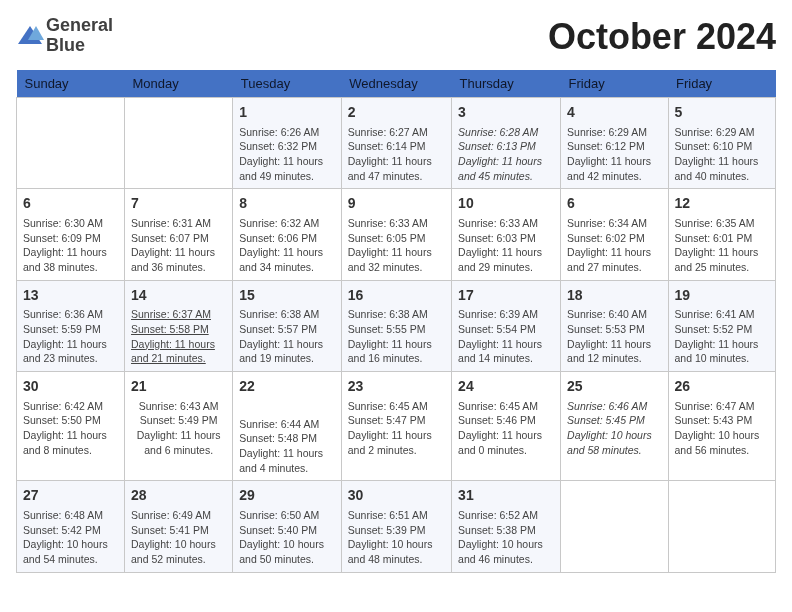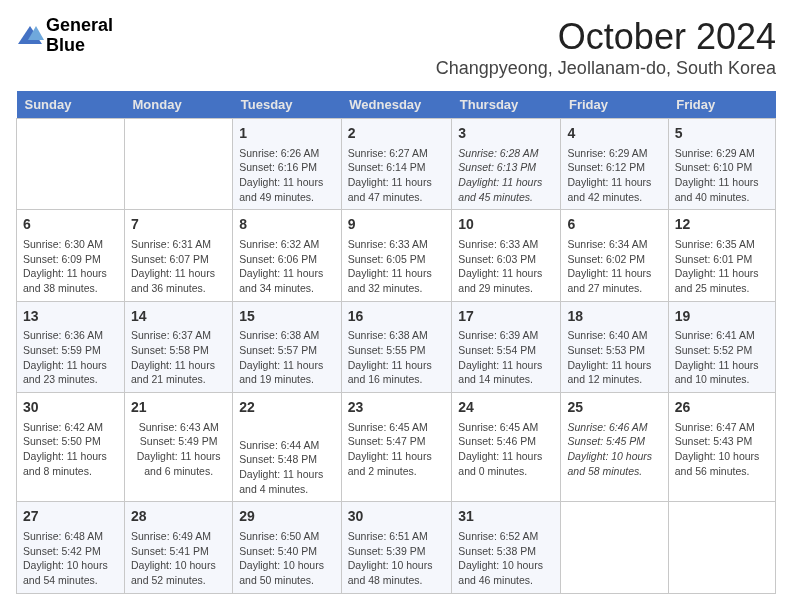--- a/index.html
+++ b/index.html
@@ -18,50 +18,50 @@
     }
     .logo {
       display: flex;
       align-items: center;
     }
     .logo-text {
       font-size: 18px;
       font-weight: bold;
       line-height: 1.1;
     }
-    .logo-text span.blue { color: #000000; }
+    .logo-text span.blue { color: #404040; }
     .logo-icon {
       width: 28px;
       height: 28px;
       margin-right: 2px;
     }
     .title-block {
       text-align: right;
     }
     .month-title {
       font-size: 36px;
-      font-weight: normal;
+      font-weight: bold;
       color: #222;
     }
     .subtitle {
       font-size: 18px;
       color: #444;
     }
     table {
       width: 100%;
       border-collapse: collapse;
       font-size: 11px;
     }
     thead tr th {
       background-color: #4472c4;
-      color: #e5e5e5;
+      color: #0f172a;
       text-align: left;
       padding: 6px 8px;
       font-size: 13px;
-      font-weight: bold;
+      font-weight: normal;
     }
     tbody tr td {
       border: 1px solid #c8c8c8;
       vertical-align: top;
       padding: 5px 6px;
       width: 113px;
       min-height: 70px;
       color: #333;
       line-height: 1.4;
     }
@@ -95,21 +95,20 @@
       <polygon points="14,4 26,22 2,22" fill="#4472c4"></polygon>
       <polygon points="20,4 28,18 12,18" fill="#6fa8dc"></polygon>
     </svg>
     <div class="logo-text">
       <span class="blue">General</span><br>
       <span class="blue">Blue</span>
     </div>
   </div>
   <div class="title-block">
     <div class="month-title">October 2024</div>
-    <div class="subtitle">Changpyeong, Jeollanam-do, South Korea</div>
   </div>
 </div>
 
 <table>
   <thead>
     <tr>
     <th>Sunday</th>
         <th>Monday</th>
         <th>Tuesday</th>
         <th>Wednesday</th>
@@ -118,21 +117,21 @@
         <th>Friday</th>
       </tr>
   </thead>
   <tbody id="calendar-body">
   <tr>
         <td class="empty"></td>
         <td class="empty"></td>
         <td>
           <span class="day-num">1</span>
           <div class="day-info" style="white-space: pre-line;">Sunrise: 6:26 AM
-Sunset: 6:16 PM
+Sunset: 6:32 PM
 Daylight: 11 hours and 49 minutes.</div>
         </td>
         <td>
           <span class="day-num">2</span>
           <div class="day-info" style="white-space: pre-line;">Sunrise: 6:27 AM
 Sunset: 6:14 PM
 Daylight: 11 hours and 47 minutes.</div>
         </td>
         <td>
           <span class="day-num">3</span>
@@ -199,21 +198,21 @@
       </tr>
       <tr>
         <td>
           <span class="day-num">13</span>
           <div class="day-info" style="white-space: pre-line;">Sunrise: 6:36 AM
 Sunset: 5:59 PM
 Daylight: 11 hours and 23 minutes.</div>
         </td>
         <td>
           <span class="day-num">14</span>
-          <div class="day-info" style="white-space: pre-line;">Sunrise: 6:37 AM
+          <div class="day-info" style="white-space: pre-line; text-decoration: underline;">Sunrise: 6:37 AM
 Sunset: 5:58 PM
 Daylight: 11 hours and 21 minutes.</div>
         </td>
         <td>
           <span class="day-num">15</span>
           <div class="day-info" style="white-space: pre-line;">Sunrise: 6:38 AM
 Sunset: 5:57 PM
 Daylight: 11 hours and 19 minutes.</div>
         </td>
         <td>

